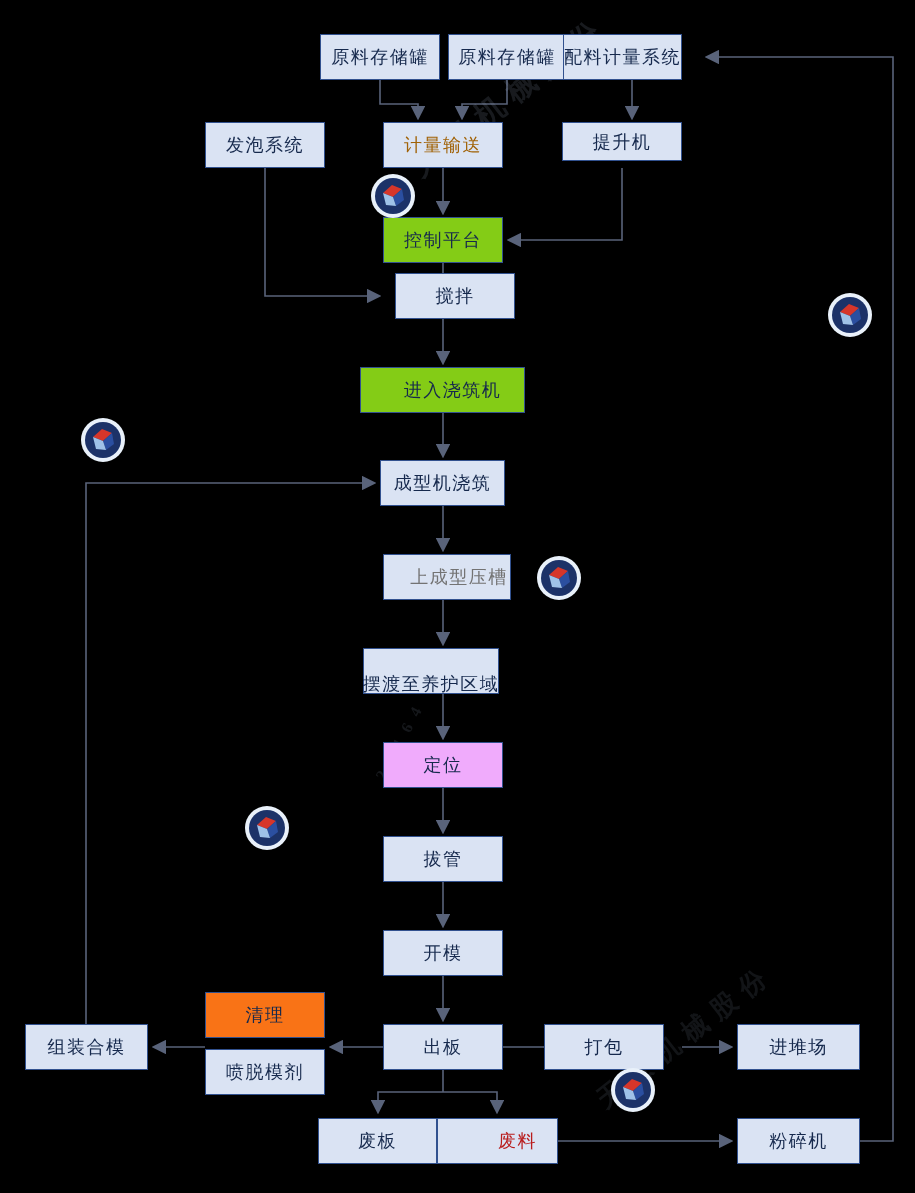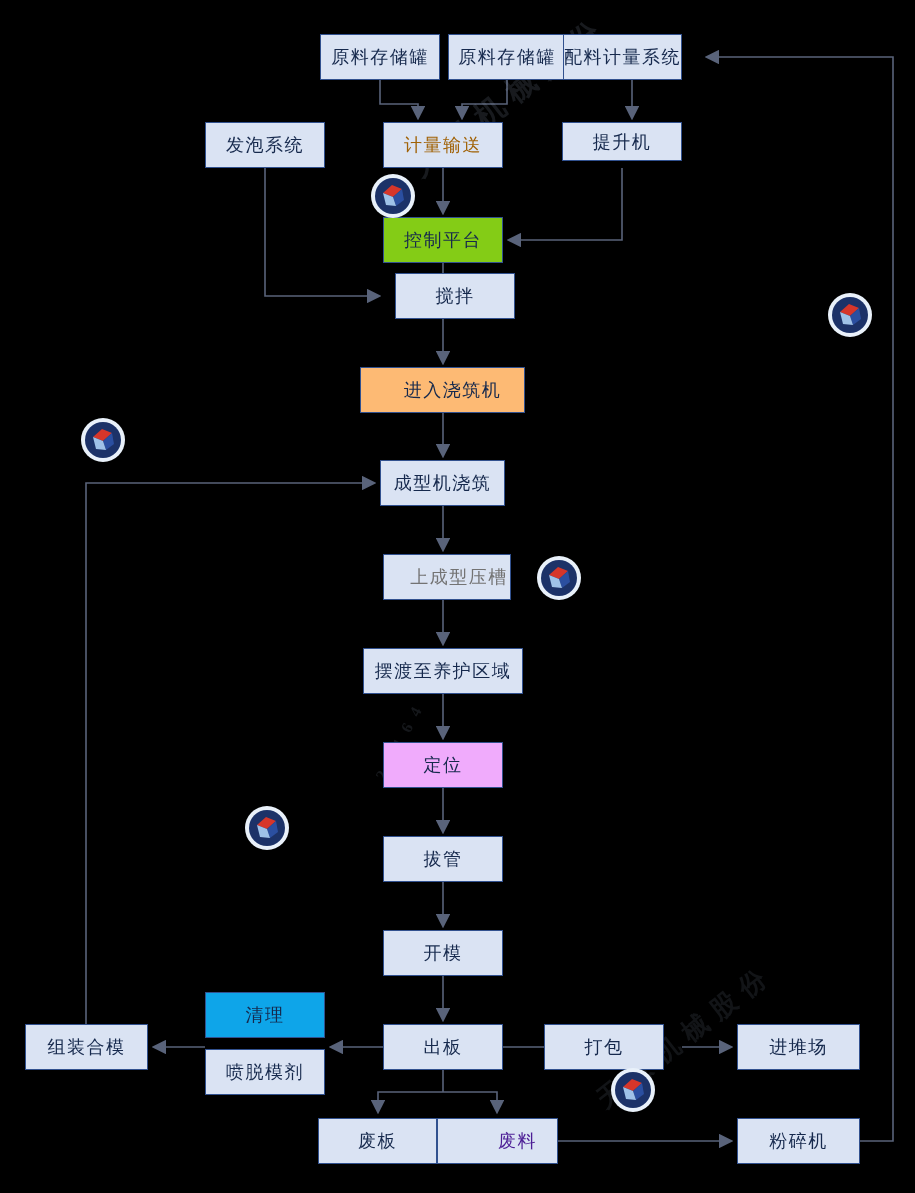--- a/index.html
+++ b/index.html
@@ -88,63 +88,63 @@
       </div>
       <div class="node" style="left: 562px; top: 122px; width: 120px; height: 39px; background: rgb(218, 227, 243); border: 1.5px solid rgb(49, 81, 143); color: rgb(22, 41, 77);">
         <span>提升机</span>
       </div>
       <div class="node" style="left: 383px; top: 217px; width: 120px; height: 46px; background: #84cc16; border: 1.5px solid rgb(49, 81, 143); color: rgb(22, 41, 77);">
         <span>控制平台</span>
       </div>
       <div class="node" style="left: 383px; top: 273px; width: 120px; height: 46px; background: rgb(218, 227, 243); border: 1.5px solid rgb(49, 81, 143); color: rgb(22, 41, 77); margin-left: 12px;">
         <span>搅拌</span>
       </div>
-      <div class="node" style="left: 360px; top: 367px; width: 165px; height: 46px; background: #fdba74; border: 1.5px solid rgb(49, 81, 143); color: rgb(22, 41, 77); padding-left: 20px;">
+      <div class="node" style="left: 360px; top: 367px; width: 165px; height: 46px; background: #84cc16; border: 1.5px solid rgb(49, 81, 143); color: rgb(22, 41, 77); padding-left: 20px;">
         <span>进入浇筑机</span>
       </div>
       <div class="node" style="left: 380px; top: 460px; width: 125px; height: 46px; background: rgb(218, 227, 243); border: 1.5px solid rgb(49, 81, 143); color: rgb(22, 41, 77);">
         <span>成型机浇筑</span>
       </div>
       <div class="node" style="left: 383px; top: 554px; width: 128px; height: 46px; background: rgb(218, 227, 243); border: 1.5px solid rgb(49, 81, 143); color: #737373; padding-left: 24px;">
         <span>上成型压槽</span>
       </div>
-      <div class="node" style="left: 363px; top: 648px; width: 160px; height: 46px; background: rgb(218, 227, 243); border: 1.5px solid rgb(49, 81, 143); color: rgb(22, 41, 77);">
+      <div class="node" style="left: 363px; top: 648px; width: 136px; height: 46px; background: rgb(218, 227, 243); border: 1.5px solid rgb(49, 81, 143); color: rgb(22, 41, 77); align-items: flex-end;">
         <span>摆渡至养护区域</span>
       </div>
       <div class="node" style="left: 383px; top: 742px; width: 120px; height: 46px; background: #f0abfc; border: 1.5px solid rgb(49, 81, 143); color: rgb(22, 41, 77);">
         <span>定位</span>
       </div>
       <div class="node" style="left: 383px; top: 836px; width: 120px; height: 46px; background: rgb(218, 227, 243); border: 1.5px solid rgb(49, 81, 143); color: rgb(22, 41, 77);">
         <span>拔管</span>
       </div>
       <div class="node" style="left: 383px; top: 930px; width: 120px; height: 46px; background: rgb(218, 227, 243); border: 1.5px solid rgb(49, 81, 143); color: rgb(22, 41, 77);">
         <span>开模</span>
       </div>
       <div class="node" style="left: 383px; top: 1024px; width: 120px; height: 46px; background: rgb(218, 227, 243); border: 1.5px solid rgb(49, 81, 143); color: rgb(22, 41, 77);">
         <span>出板</span>
       </div>
       <div class="node" style="left: 544px; top: 1024px; width: 120px; height: 46px; background: rgb(218, 227, 243); border: 1.5px solid rgb(49, 81, 143); color: rgb(22, 41, 77);">
         <span>打包</span>
       </div>
       <div class="node" style="left: 737px; top: 1024px; width: 123px; height: 46px; background: rgb(218, 227, 243); border: 1.5px solid rgb(49, 81, 143); color: rgb(22, 41, 77); align-items: center;">
         <span>进堆场</span>
       </div>
-      <div class="node" style="left: 205px; top: 992px; width: 120px; height: 46px; background: #0ea5e9; border: 1.5px solid rgb(49, 81, 143); color: rgb(22, 41, 77);">
+      <div class="node" style="left: 205px; top: 992px; width: 120px; height: 46px; background: #f97316; border: 1.5px solid rgb(49, 81, 143); color: rgb(22, 41, 77);">
         <span>清理</span>
       </div>
       <div class="node" style="left: 205px; top: 1049px; width: 120px; height: 46px; background: rgb(218, 227, 243); border: 1.5px solid rgb(49, 81, 143); color: rgb(22, 41, 77);">
         <span>喷脱模剂</span>
       </div>
       <div class="node" style="left: 25px; top: 1024px; width: 123px; height: 46px; background: rgb(218, 227, 243); border: 1.5px solid rgb(49, 81, 143); color: rgb(22, 41, 77);">
         <span>组装合模</span>
       </div>
       <div class="node" style="left: 318px; top: 1118px; width: 119px; height: 46px; background: rgb(218, 227, 243); border: 1.5px solid rgb(49, 81, 143); color: rgb(22, 41, 77);">
         <span>废板</span>
       </div>
-      <div class="node" style="left: 437px; top: 1118px; width: 121px; height: 46px; background: rgb(218, 227, 243); border: 1.5px solid rgb(49, 81, 143); color: #4c1d95; padding-left: 40px;">
+      <div class="node" style="left: 437px; top: 1118px; width: 121px; height: 46px; background: rgb(218, 227, 243); border: 1.5px solid rgb(49, 81, 143); color: #b91c1c; padding-left: 40px;">
         <span>废料</span>
       </div>
       <div class="node" style="left: 737px; top: 1118px; width: 123px; height: 46px; background: rgb(218, 227, 243); border: 1.5px solid rgb(49, 81, 143); color: rgb(22, 41, 77);">
         <span>粉碎机</span>
       </div>
     </div>
   <div id="logo-layer">
       <svg width="46" height="46" viewBox="-23 -23 46 46" class="logo" style="left: 370px; top: 173px;">
         <circle r="22" fill="#e9f1fa"></circle>
         <circle r="18" fill="#1c3268"></circle>

